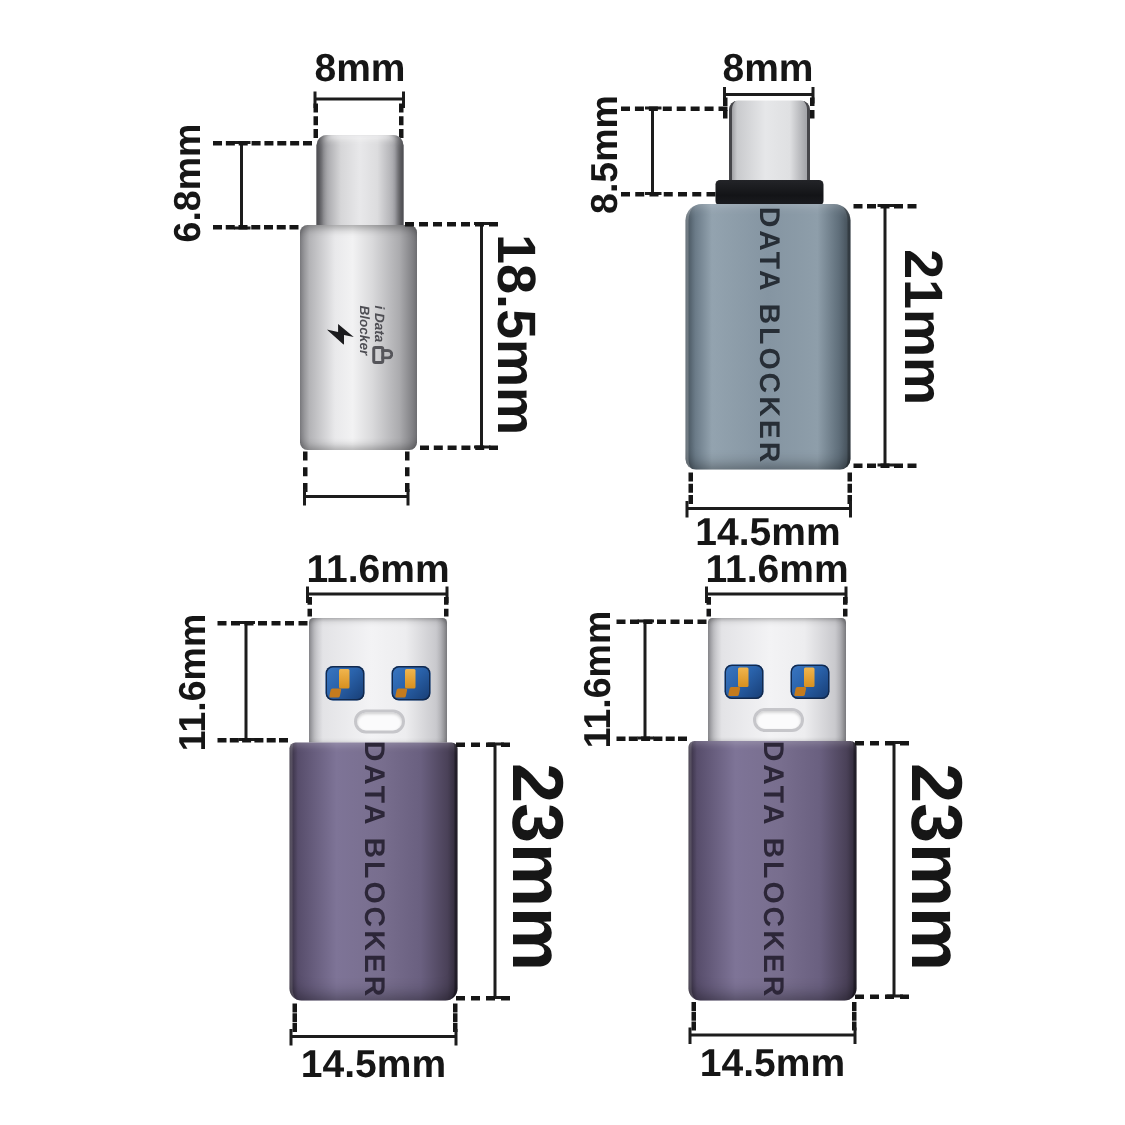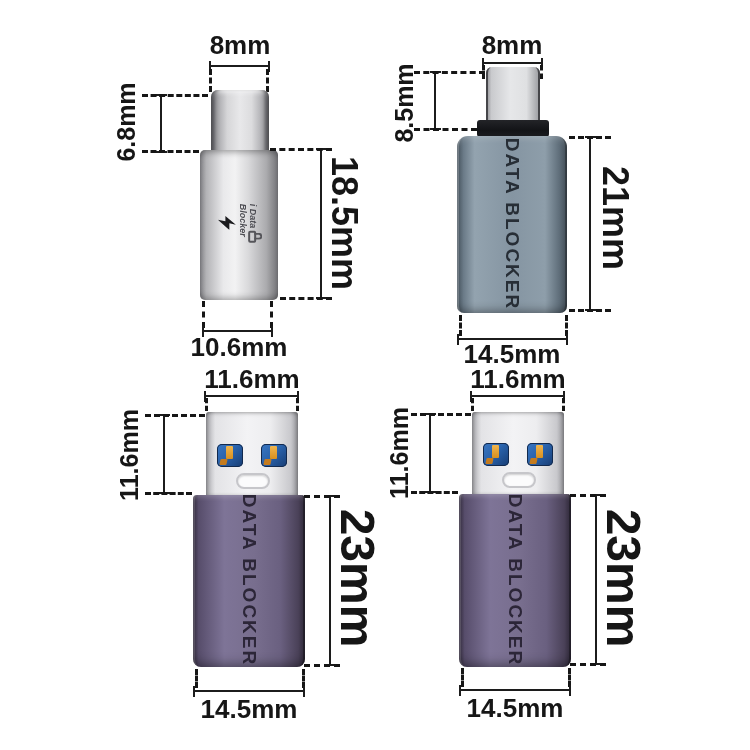--- a/index.html
+++ b/index.html
@@ -94,21 +94,20 @@
   <div class="dashh" style="left:142px;top:150px;width:57px;"></div>
 
   <div class="lbl rot-r fs36" style="left:344px;top:223px;">18.5mm</div>
   <div class="dimv" style="left:320px;top:149px;height:149px;"></div>
   <div class="dashh" style="left:270px;top:148px;width:62px;"></div>
   <div class="dashh" style="left:280px;top:297px;width:52px;"></div>
 
   <div class="dashv" style="left:202px;top:301px;height:27px;"></div>
   <div class="dashv" style="left:270px;top:301px;height:27px;"></div>
   <div class="dimh" style="left:203px;top:330px;width:69px;"></div>
-  <div class="lbl c fs26" style="left:239px;top:347px;">10.6mm</div>
 
   <div class="lbl c fs26" style="left:512px;top:45px;">8mm</div>
   <div class="dimh" style="left:483px;top:62px;width:59px;"></div>
   <div class="dashv" style="left:482px;top:65px;height:14px;"></div>
   <div class="dashv" style="left:540px;top:65px;height:14px;"></div>
 
   <div class="plug-grey" style="left:486px;top:67px;width:54px;height:55px;"></div>
   <div class="collar" style="left:477px;top:120px;width:72px;height:17px;"></div>
   <div class="body-grey" style="left:457px;top:136px;width:110px;height:177px;"></div>
   <div class="body-text bt-grey rot-r" style="left:512px;top:224px;">DATA BLOCKER</div>

